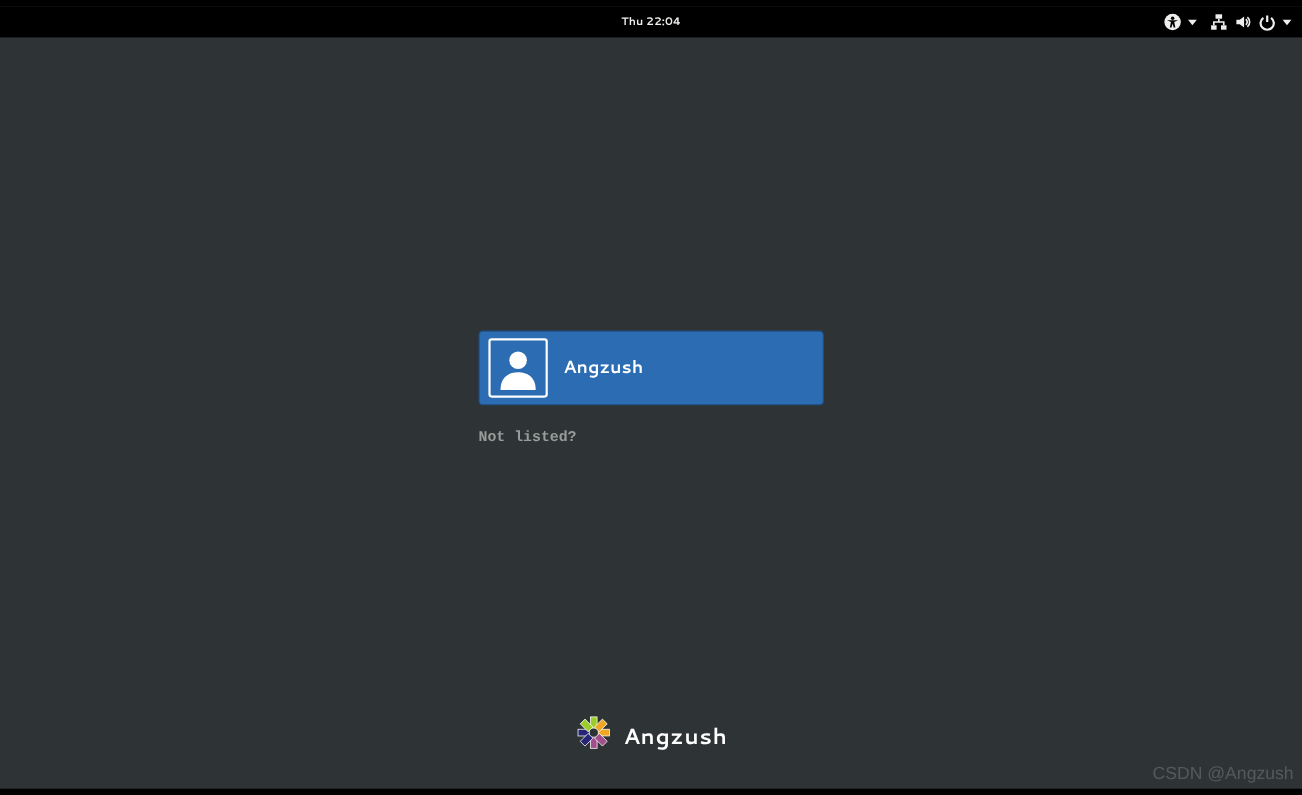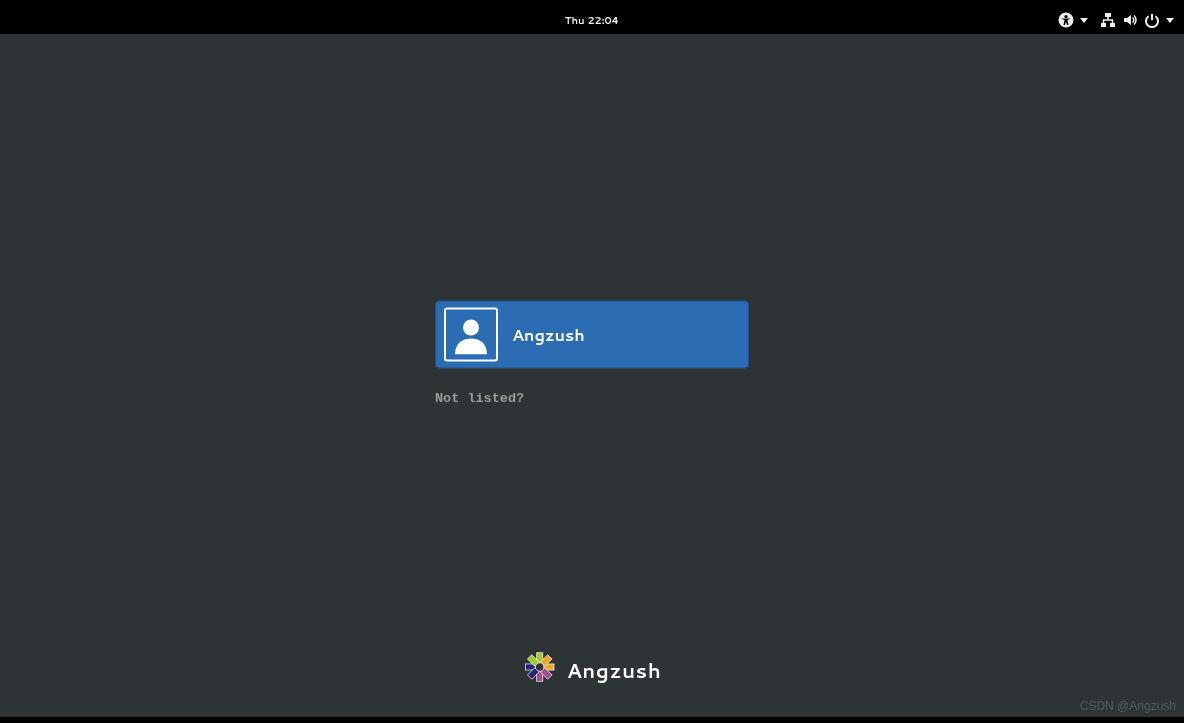--- a/index.html
+++ b/index.html
@@ -14,21 +14,21 @@
   .tray svg{display:block;}
   .caret{width:0;height:0;border-left:4px solid transparent;border-right:4px solid transparent;border-top:5px solid #eeeeec;}
   .center{position:absolute;top:50%;left:50%;transform:translate(-50%,-58%);width:314px;}
   .user-row{display:flex;align-items:center;gap:14px;height:68px;background:#2b6cb3;border:1px solid #1f4f85;border-radius:4px;padding:0 8px;cursor:pointer;}
   .avatar-box{width:54px;height:54px;border:2px solid #fff;border-radius:3px;display:flex;align-items:center;justify-content:center;background:#2b6cb3;}
   .avatar-box svg{display:block;}
   .user-name{color:#fff;font-weight:bold;font-size:16px;}
   .not-listed{margin-top:22px;color:#9a9c99;font-size:13.5px;cursor:pointer;display:inline-block;font-weight:bold;font-family:Liberation Mono, monospace;}
   .branding{position:absolute;bottom:34px;left:50%;transform:translateX(-50%);display:flex;align-items:center;gap:10px;}
   .brand-text{color:#fff;font-size:20px;font-weight:bold;letter-spacing:0.5px;}
-  .watermark{position:absolute;right:8px;bottom:10px;color:rgba(200,200,200,0.25);font-size:12px;font-family:sans-serif;}
+  .watermark{position:absolute;right:8px;bottom:10px;color:rgba(200,200,200,0.25);font-size:16px;font-family:sans-serif;}
 </style>
 </head>
 <body>
 
 <div class="screen">
   <div class="letterbox-top"></div>
 
   <div class="top-bar">
     <div class="clock">Thu 22:04</div>
     <div class="tray">

